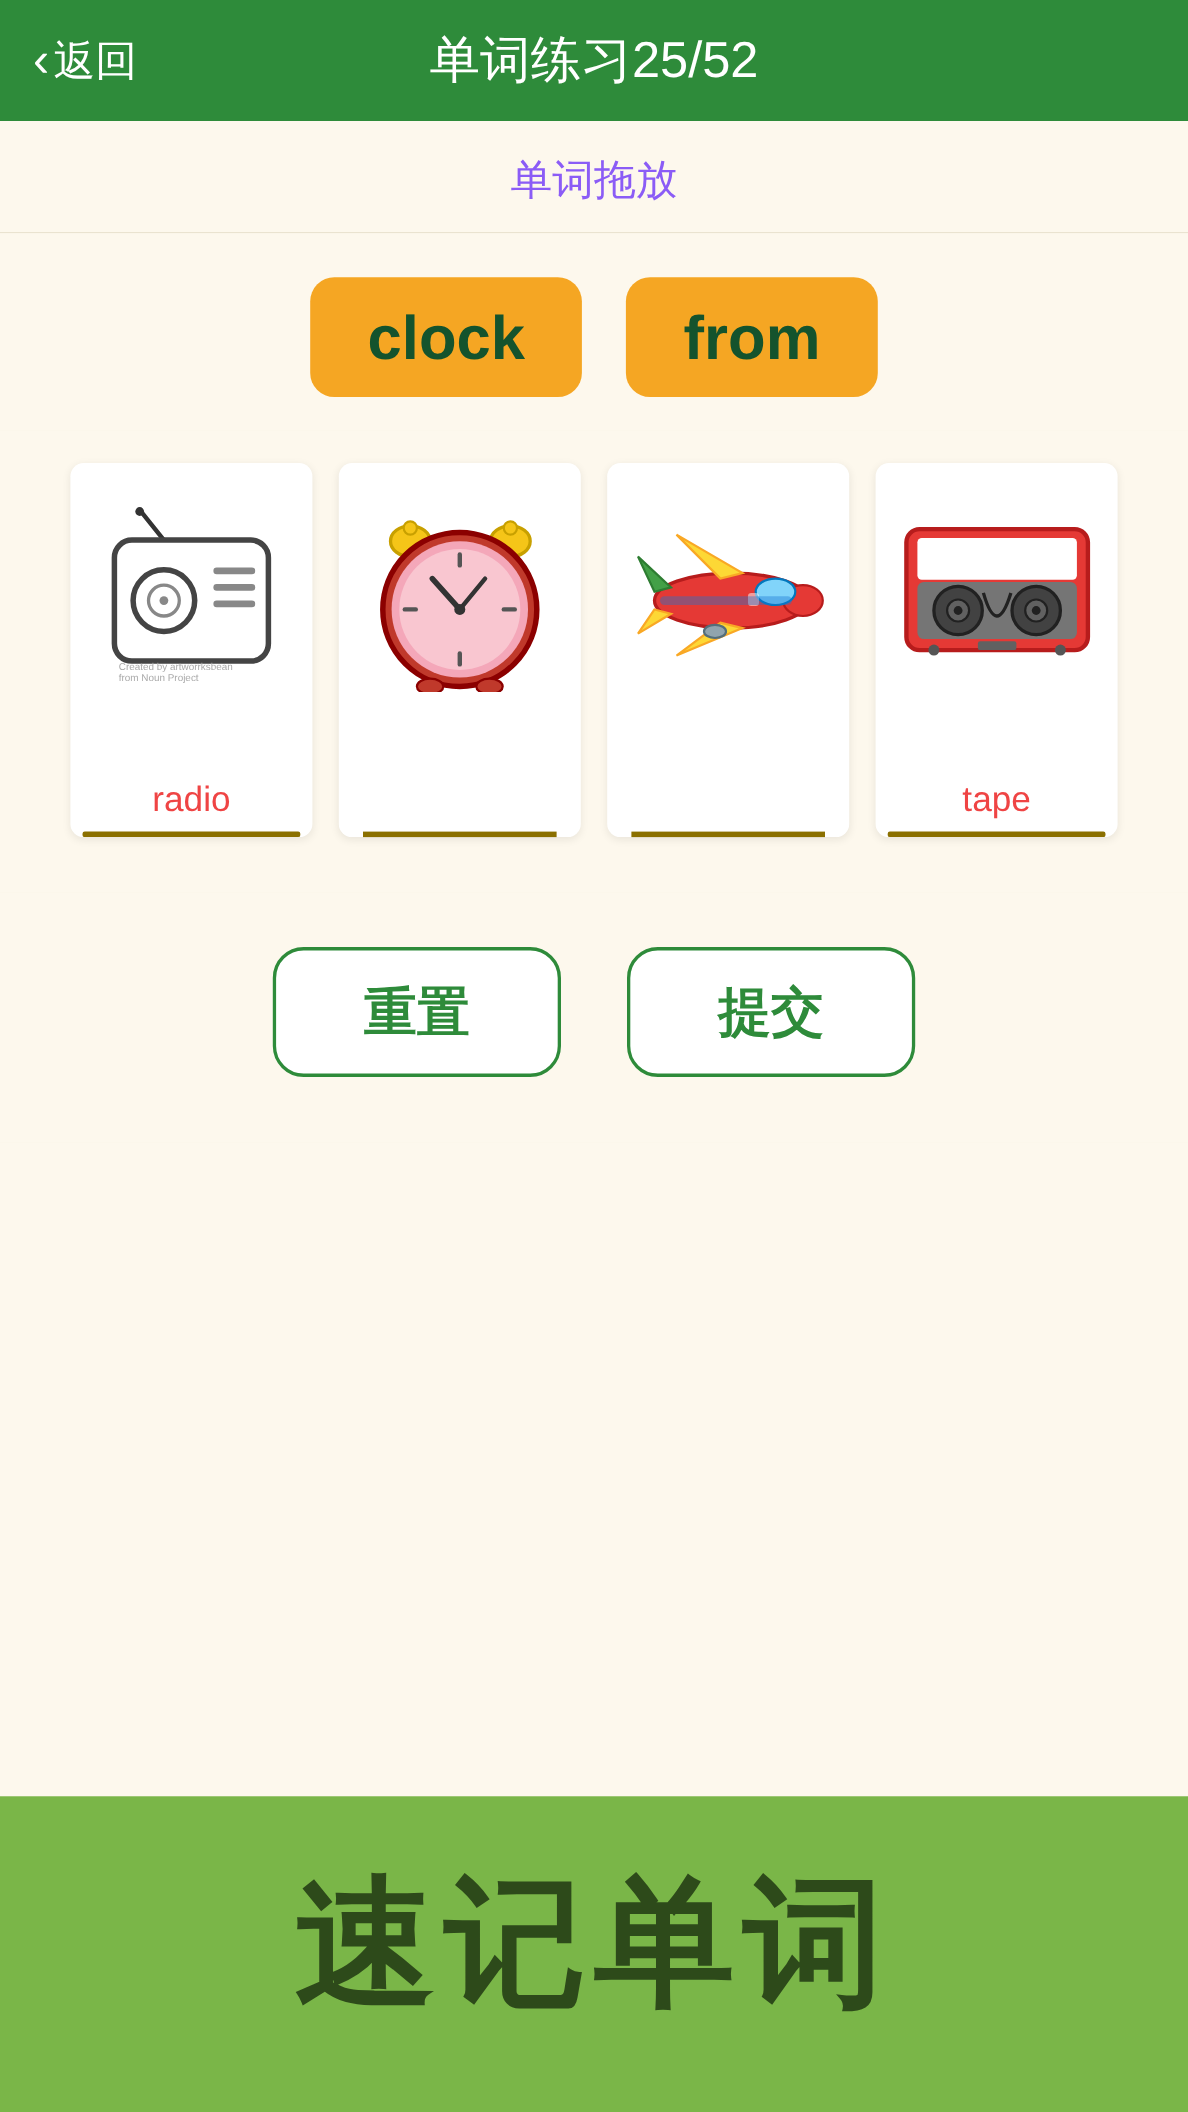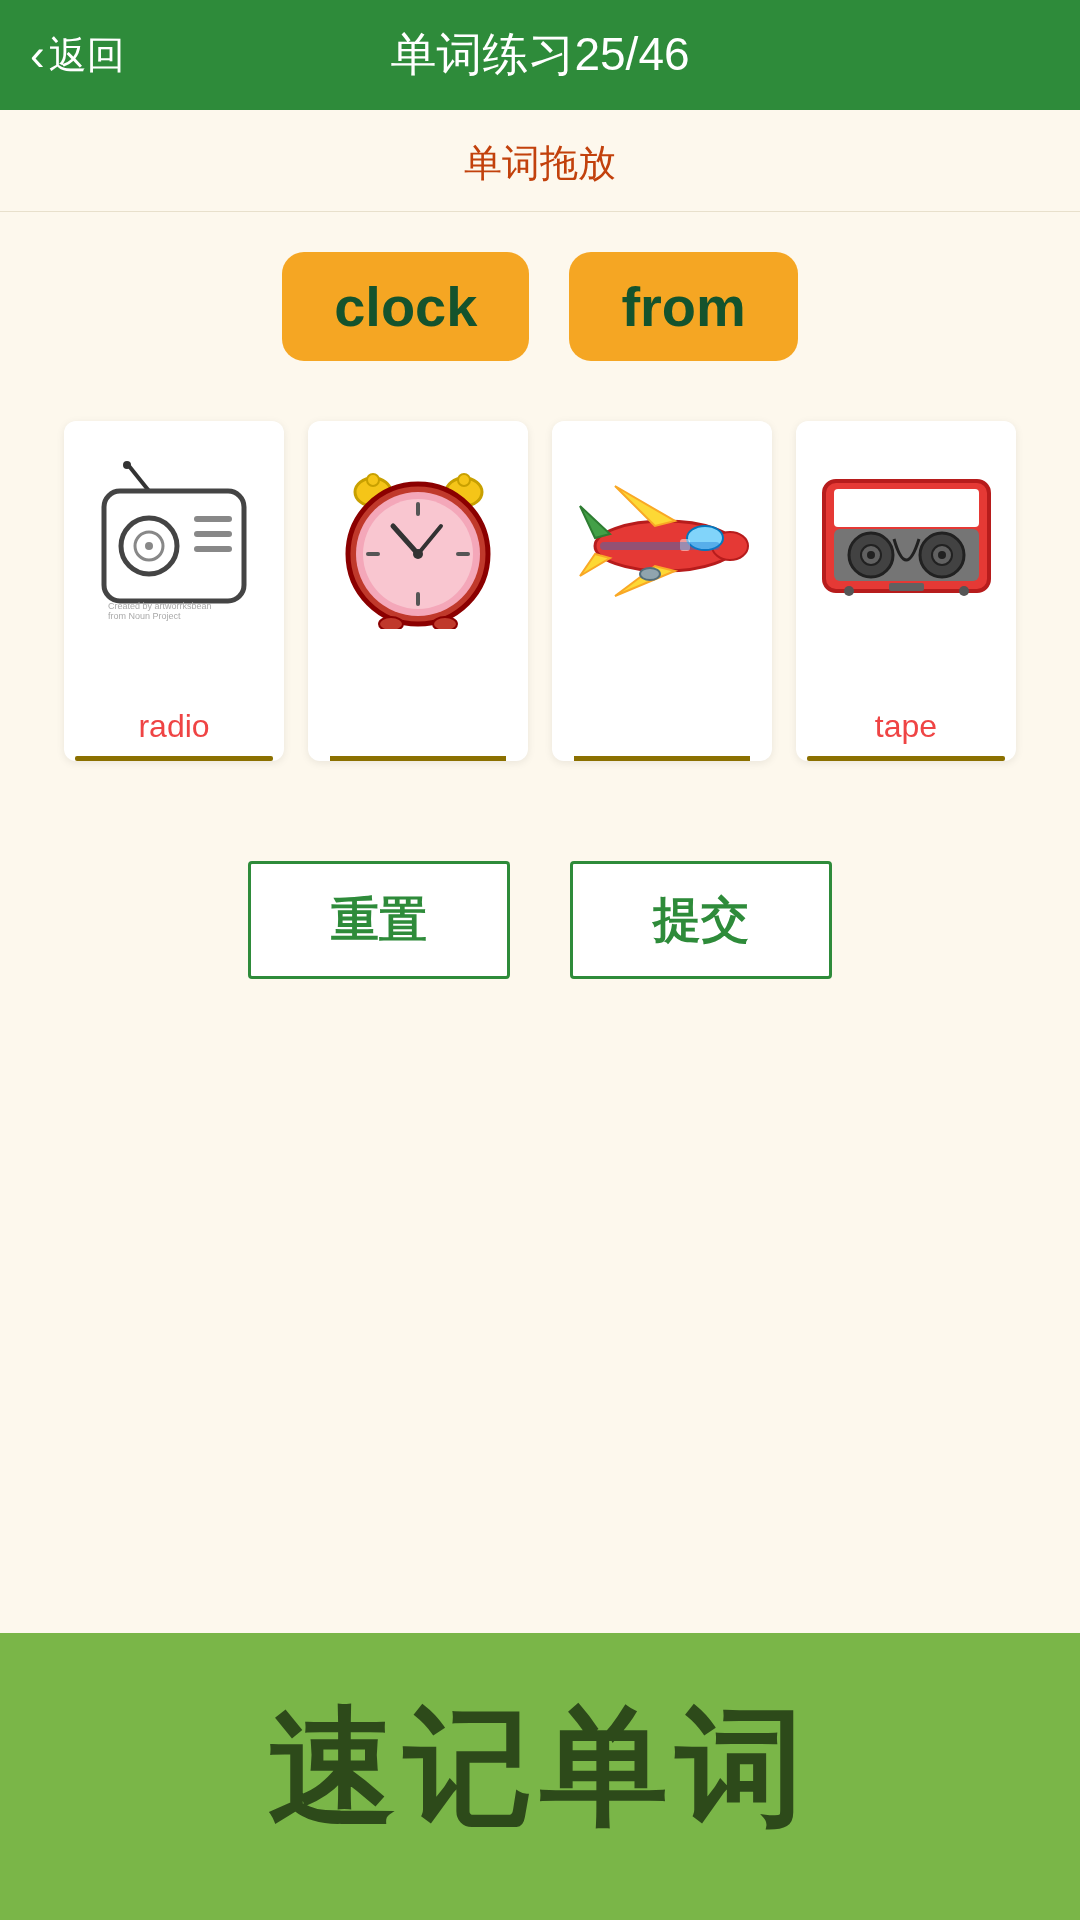--- a/index.html
+++ b/index.html
@@ -44,21 +44,21 @@
 
     
     .subtitle-bar {
       background: #fdf8ed;
       padding: 28px 0 22px;
       text-align: center;
       border-bottom: 1px solid #e8e0cc;
     }
     .subtitle-text {
       font-size: 38px;
-      color: #c2410c;
+      color: #8b5cf6;
     }
 
     
     .word-chips-area {
       background: #fdf8ed;
       padding: 40px 60px 30px;
       display: flex;
       justify-content: center;
       gap: 40px;
     }
@@ -139,21 +139,21 @@
     
     .buttons-area {
       background: #fdf8ed;
       padding: 50px 0 60px;
       display: flex;
       justify-content: center;
       gap: 60px;
     }
     .btn-reset, .btn-submit {
       border: 3px solid #2e8b3a;
-      border-radius: 4px;
+      border-radius: 28px;
       background: white;
       color: #2e8b3a;
       font-size: 48px;
       font-weight: bold;
       padding: 24px 80px;
       cursor: pointer;
     }
 
     
     .spacer {
@@ -177,21 +177,21 @@
     }
   </style>
 </head>
 <body>
 
 <div class="header">
   <div class="back-btn">
     <span class="back-icon">‹</span>
     <span>返回</span>
   </div>
-  <span class="header-title">单词练习25/46</span>
+  <span class="header-title">单词练习25/52</span>
 </div>
 
 <div class="subtitle-bar">
   <span class="subtitle-text">单词拖放</span>
 </div>
 
 <div class="word-chips-area">
   <div class="word-chip" draggable="true">
     <span>clock</span>
   </div>

